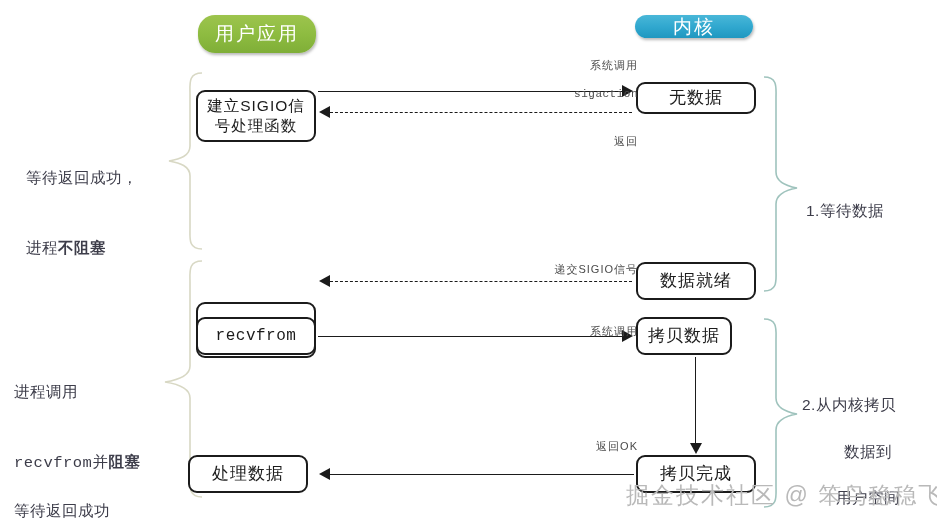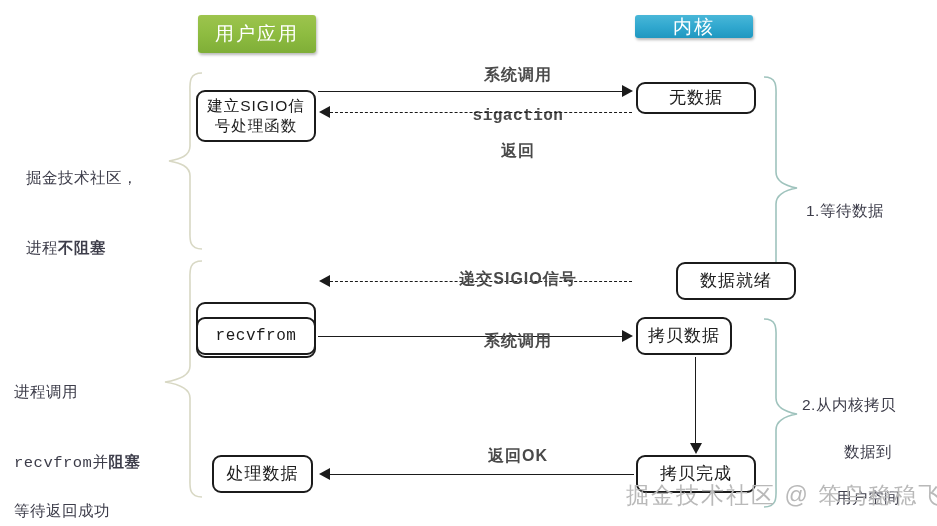--- a/index.html
+++ b/index.html
@@ -14,21 +14,21 @@
     background: #ffffff;
     font-family: "Liberation Sans", "DejaVu Sans", sans-serif;
     overflow: hidden;
   }
   
   .pill {
     position: absolute;
     display: flex;
     align-items: center;
     justify-content: center;
-    border-radius: 3px;
+    border-radius: 17px;
     color: #ffffff;
     font-size: 19px;
     letter-spacing: 2px;
     box-shadow: 1px 2px 3px rgba(0,0,0,0.28);
   }
   #pill-user {
     left: 198px; top: 15px; width: 118px; height: 38px;
     background: linear-gradient(180deg, #9dc44d 0%, #8ebc41 50%, #7fae37 100%);
   }
   #pill-kernel {
@@ -52,24 +52,24 @@
     line-height: 1.28;
     letter-spacing: 1px;
     white-space: pre-line;
     text-align: center;
   }
   .box.mono { font-family: "Liberation Mono", "DejaVu Sans Mono", monospace; letter-spacing: 0.5px; }
 
   #box-sigio   { left: 196px; top: 90px;  width: 120px; height: 52px; font-size: 15.5px; }
   #box-nodata  { left: 636px; top: 82px;  width: 120px; height: 32px; }
   #box-sighand { left: 196px; top: 262px; width: 120px; height: 56px; margin-top: 40px; }
-  #box-dataready { left: 636px; top: 262px; width: 120px; height: 38px; margin-left: 40px; }
+  #box-dataready { left: 636px; top: 262px; width: 120px; height: 38px; }
   #box-recvfrom{ left: 196px; top: 317px; width: 120px; height: 38px; font-size: 16px; }
   #box-copydata{ left: 636px; top: 317px; width: 96px; height: 38px; }
-  #box-process { left: 212px; top: 455px; width: 101px; height: 38px; }
+  #box-process { left: 188px; top: 455px; width: 120px; height: 38px; }
   #box-copydone{ left: 636px; top: 455px; width: 120px; height: 38px; }
 
   
   .hline {
     position: absolute;
     height: 0;
     border-top: 1.8px solid #1b1b1b;
   }
   .hline.dashed {
     border-top: 1.8px dashed #1b1b1b;
@@ -95,26 +95,25 @@
   }
   .arrow-d {
     border-left: 6px solid transparent;
     border-right: 6px solid transparent;
     border-top: 11px solid #1b1b1b;
   }
   
   .edge-label {
     position: absolute;
     color: #4a4a4a;
-    font-size: 16px;
+    font-size: 11px;
     letter-spacing: 1px;
-    text-align: center;
+    text-align: right;
     line-height: 1.3;
     white-space: pre-line;
-    font-weight: bold;
   }
   .edge-label .mono-line {
     font-family: "Liberation Mono", "DejaVu Sans Mono", monospace;
     letter-spacing: 0.5px;
   }
   
   .side-note {
     position: absolute;
     color: #3d3d4a;
     font-size: 15.5px;
@@ -217,21 +216,21 @@
   <div class="vline" style="left:695px; top:357px; height:88px;"></div>
   <div class="arrow-d" style="left:690px; top:443px;"></div>
 
   <div class="hline" style="left:330px; top:474px; width:304px;"></div>
   <div class="arrow-l" style="left:319px; top:468px;"></div>
   <div class="edge-label" style="left:398px; top:425px; width:240px;">
     <div>返回OK</div>
   </div>
 
   <div class="side-note" style="left:26px; top:143px; width:135px;">
-    <div>掘金技术社区，</div>
+    <div>等待返回成功，</div>
     <div>
       <span>进程</span><b>不阻塞</b>
     </div>
   </div>
 
   <div class="side-note" style="left:14px; top:357px; width:145px;">
     <div>进程调用</div>
     <div>
       <span class="mono-line" style="font-family:'Liberation Mono','DejaVu Sans Mono',monospace;">recvfrom</span><span>并</span><b>阻塞</b>
     </div>

